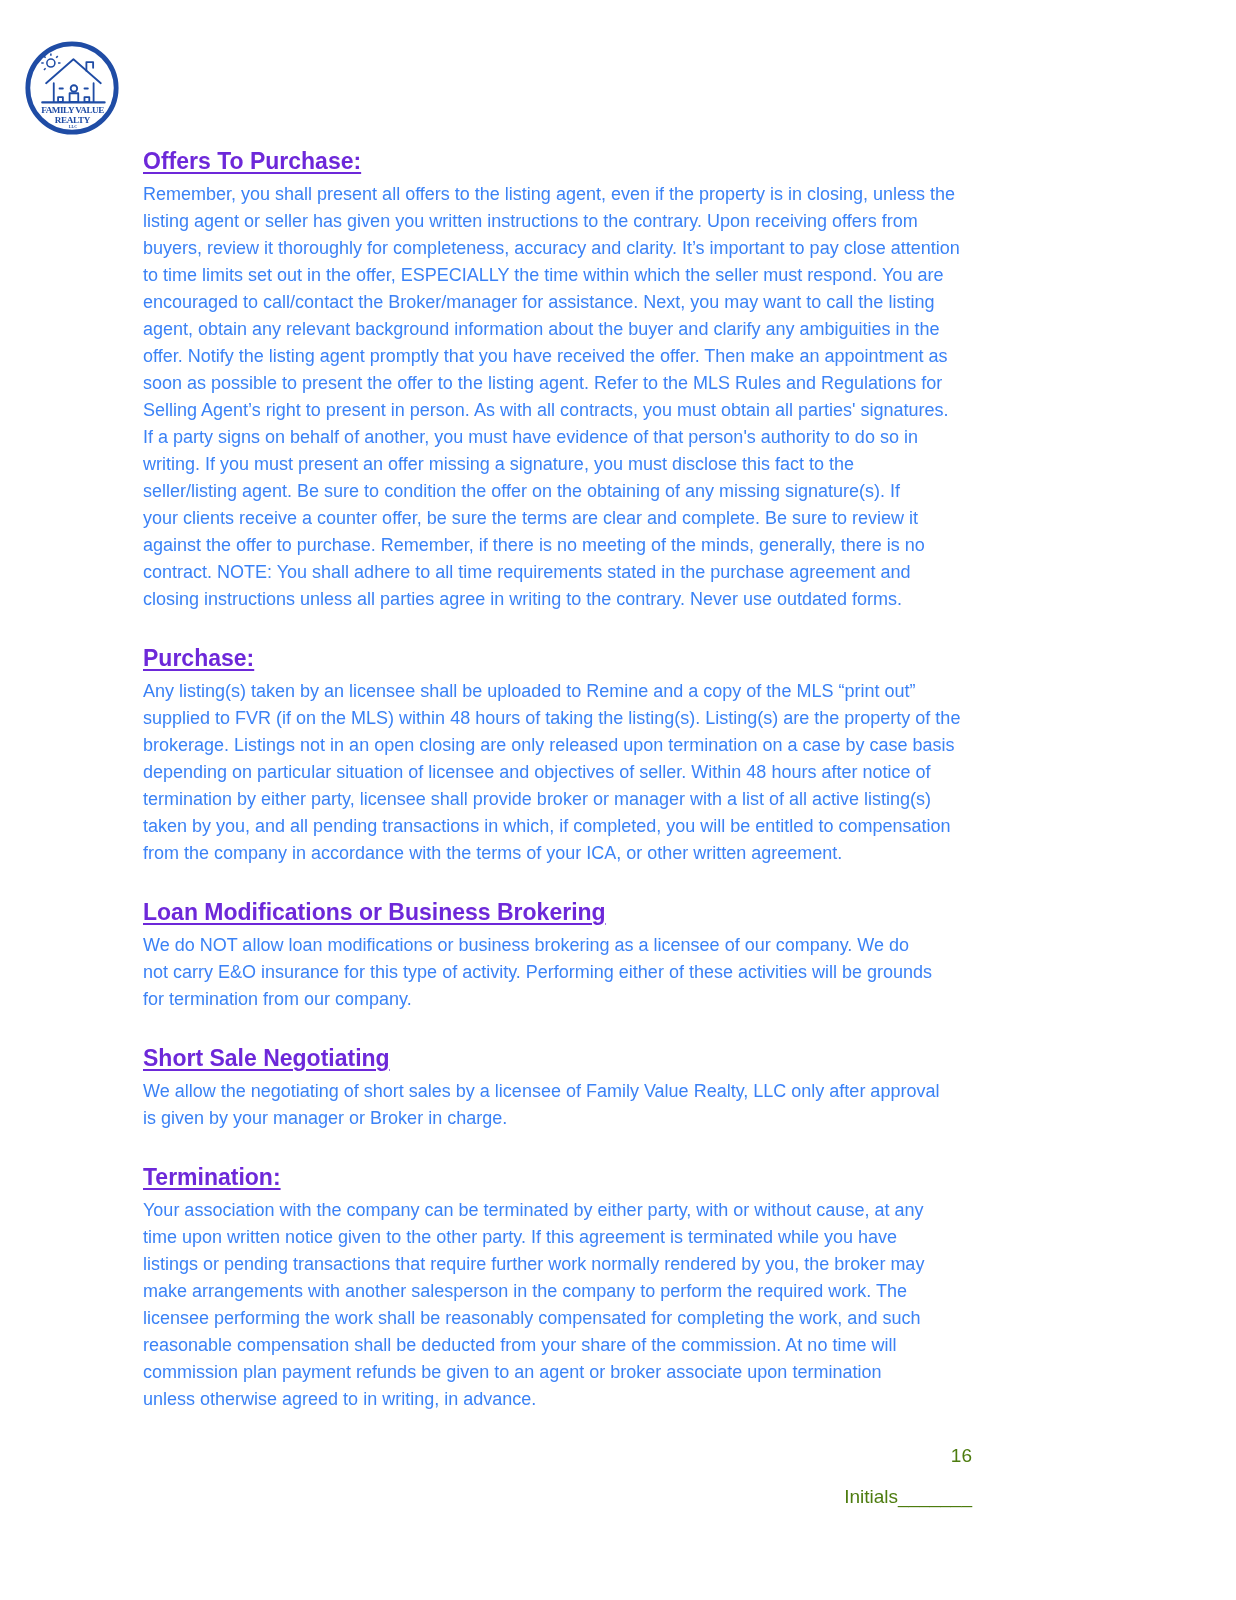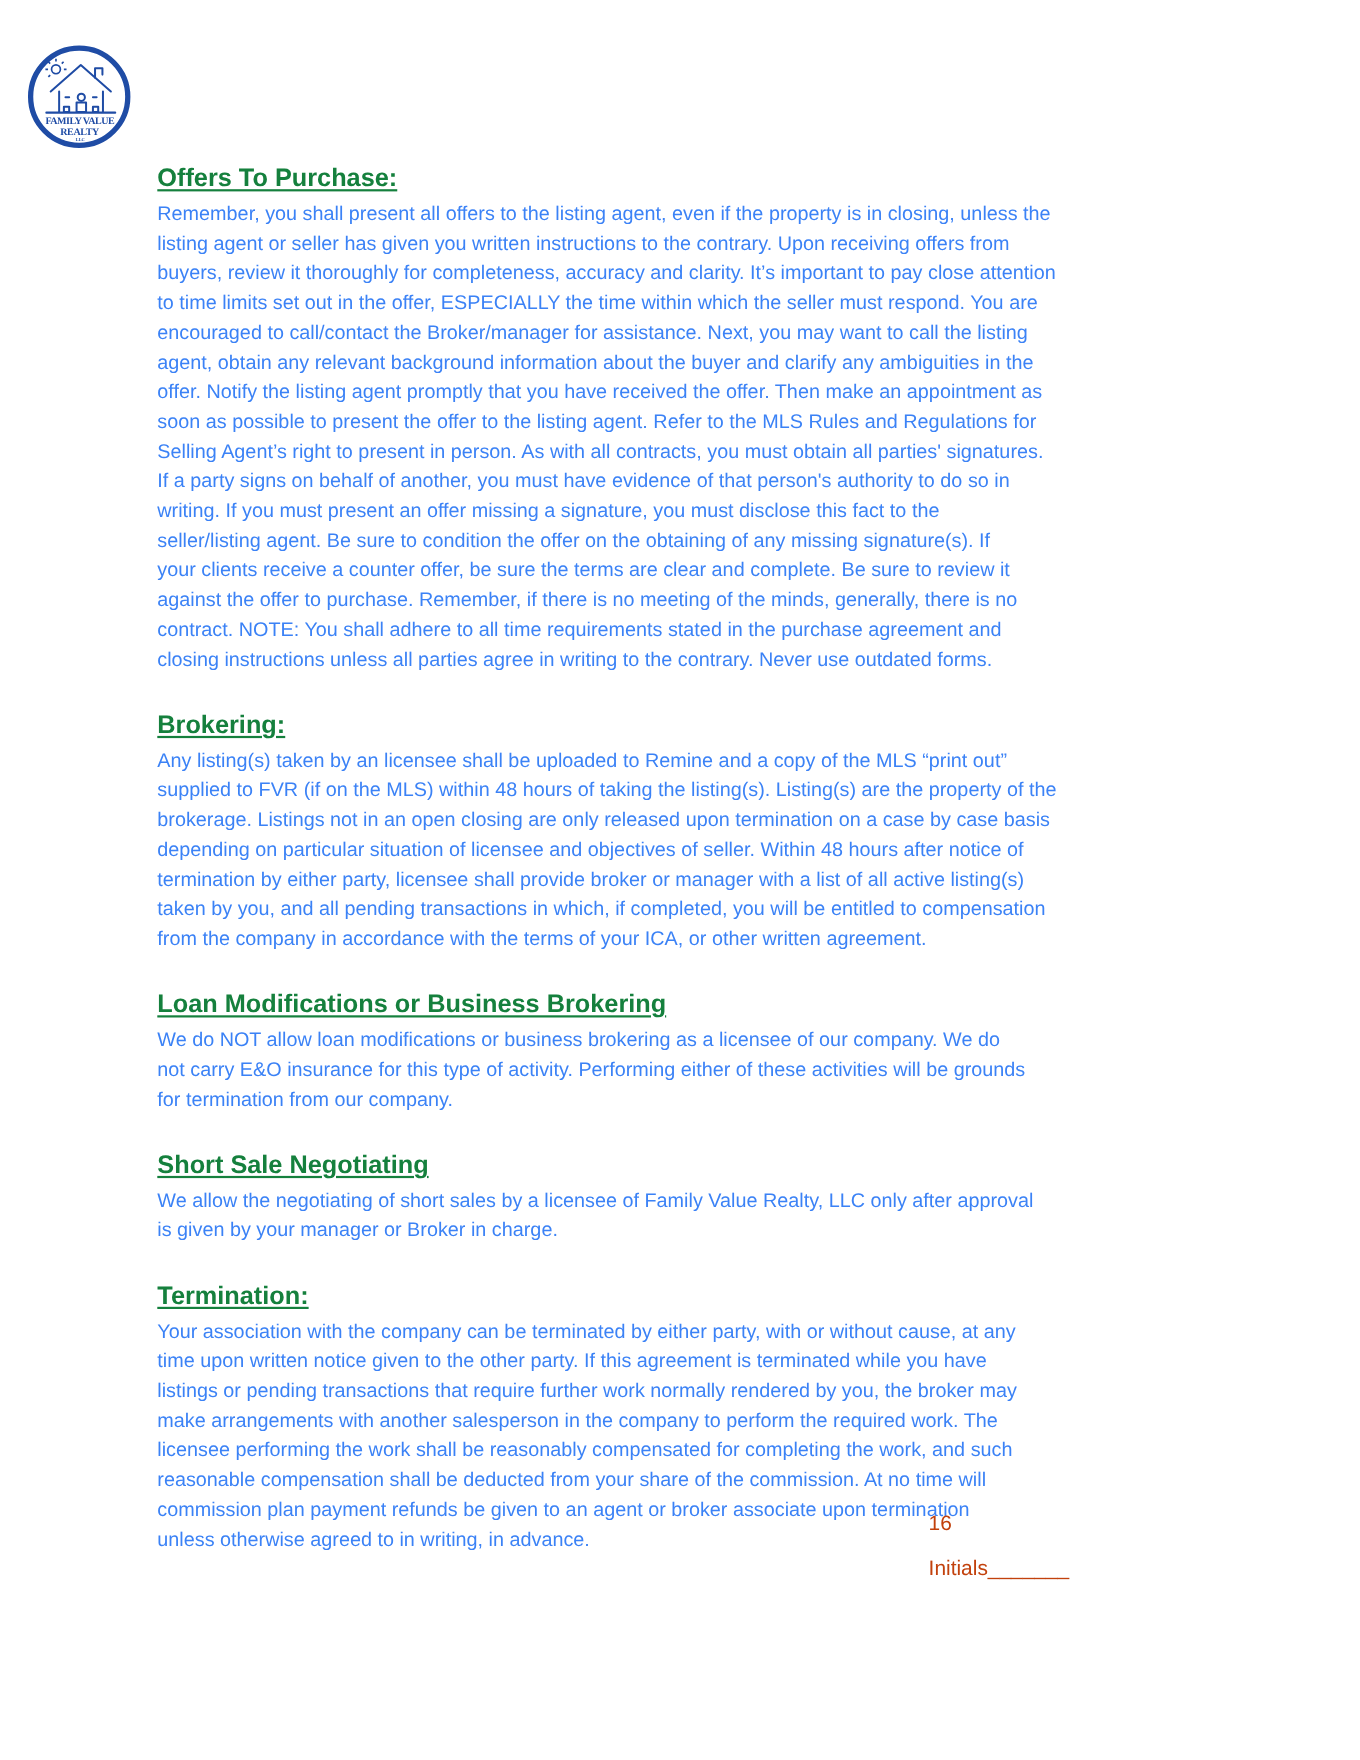--- a/index.html
+++ b/index.html
@@ -23,41 +23,41 @@
   .content {
     position: absolute;
     left: 143px;
     top: 146px;
     width: 960px;
   }
   .section-heading {
     font-size: 23px;
     font-weight: bold;
     line-height: 30px;
-    color: #15803d;
+    color: #6d28d9;
     text-decoration: underline;
     text-decoration-thickness: 2px;
     text-underline-offset: 3px;
     margin: 30px 0 5px 0;
   }
   .section:first-child .section-heading { margin-top: 0; }
   .section-body {
     font-size: 18px;
     line-height: 27px;
     white-space: pre-line;
     color: #3b82f6;
   }
   .footer {
     position: absolute;
     right: 168px;
-    top: 1372px;
-    text-align: left;
+    top: 1442px;
+    text-align: right;
     font-size: 19px;
     line-height: 27px;
-    color: #c2410c;
+    color: #4d7c0f;
   }
   .page-number { display: block; }
   .initials-line { display: block; margin-top: 14px; }
 </style>
 </head>
 <body>
 
 <div class="page">
 
   <svg class="logo" viewBox="0 0 100 100" aria-hidden="true">
@@ -102,21 +102,21 @@
 If a party signs on behalf of another, you must have evidence of that person's authority to do so in
 writing. If you must present an offer missing a signature, you must disclose this fact to the
 seller/listing agent. Be sure to condition the offer on the obtaining of any missing signature(s). If
 your clients receive a counter offer, be sure the terms are clear and complete. Be sure to review it
 against the offer to purchase. Remember, if there is no meeting of the minds, generally, there is no
 contract. NOTE: You shall adhere to all time requirements stated in the purchase agreement and
 closing instructions unless all parties agree in writing to the contrary. Never use outdated forms.</div>
     </div>
 
     <div class="section">
-      <div class="section-heading">Brokering:</div>
+      <div class="section-heading">Purchase:</div>
       <div class="section-body">Any listing(s) taken by an licensee shall be uploaded to Remine and a copy of the MLS “print out”
 supplied to FVR (if on the MLS) within 48 hours of taking the listing(s). Listing(s) are the property of the
 brokerage. Listings not in an open closing are only released upon termination on a case by case basis
 depending on particular situation of licensee and objectives of seller. Within 48 hours after notice of
 termination by either party, licensee shall provide broker or manager with a list of all active listing(s)
 taken by you, and all pending transactions in which, if completed, you will be entitled to compensation
 from the company in accordance with the terms of your ICA, or other written agreement.</div>
     </div>
 
     <div class="section">

